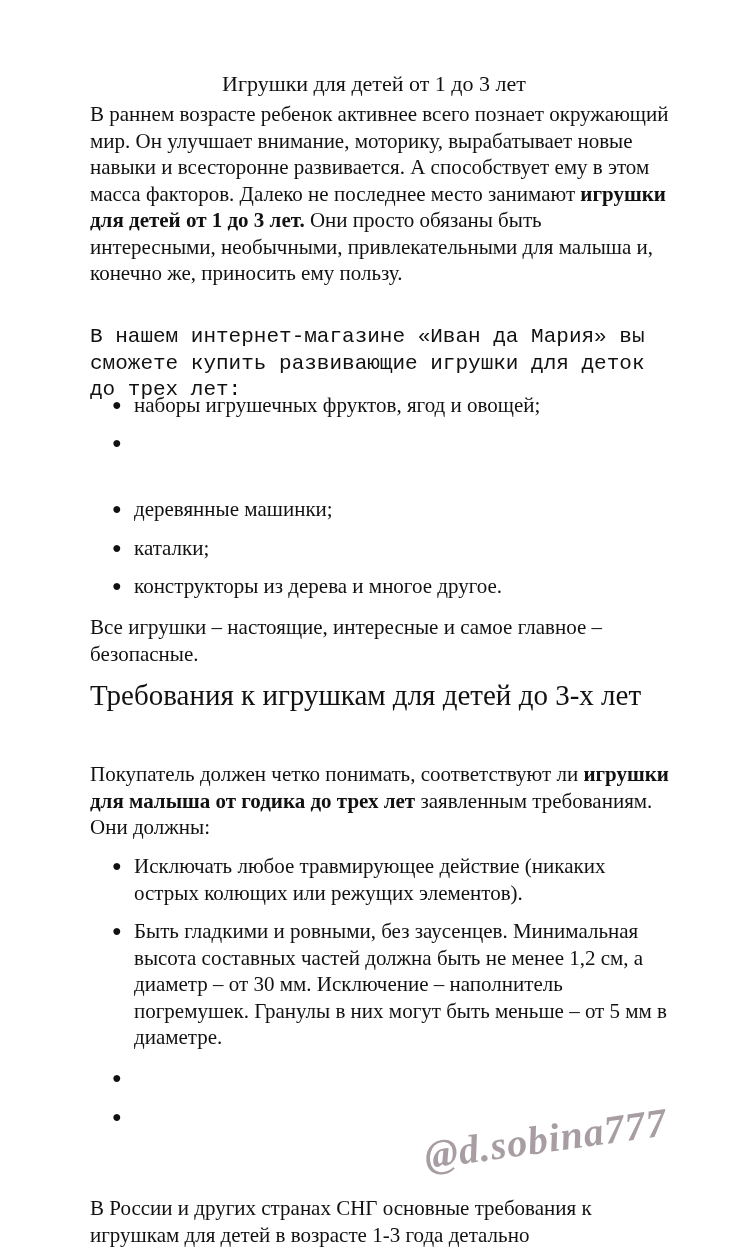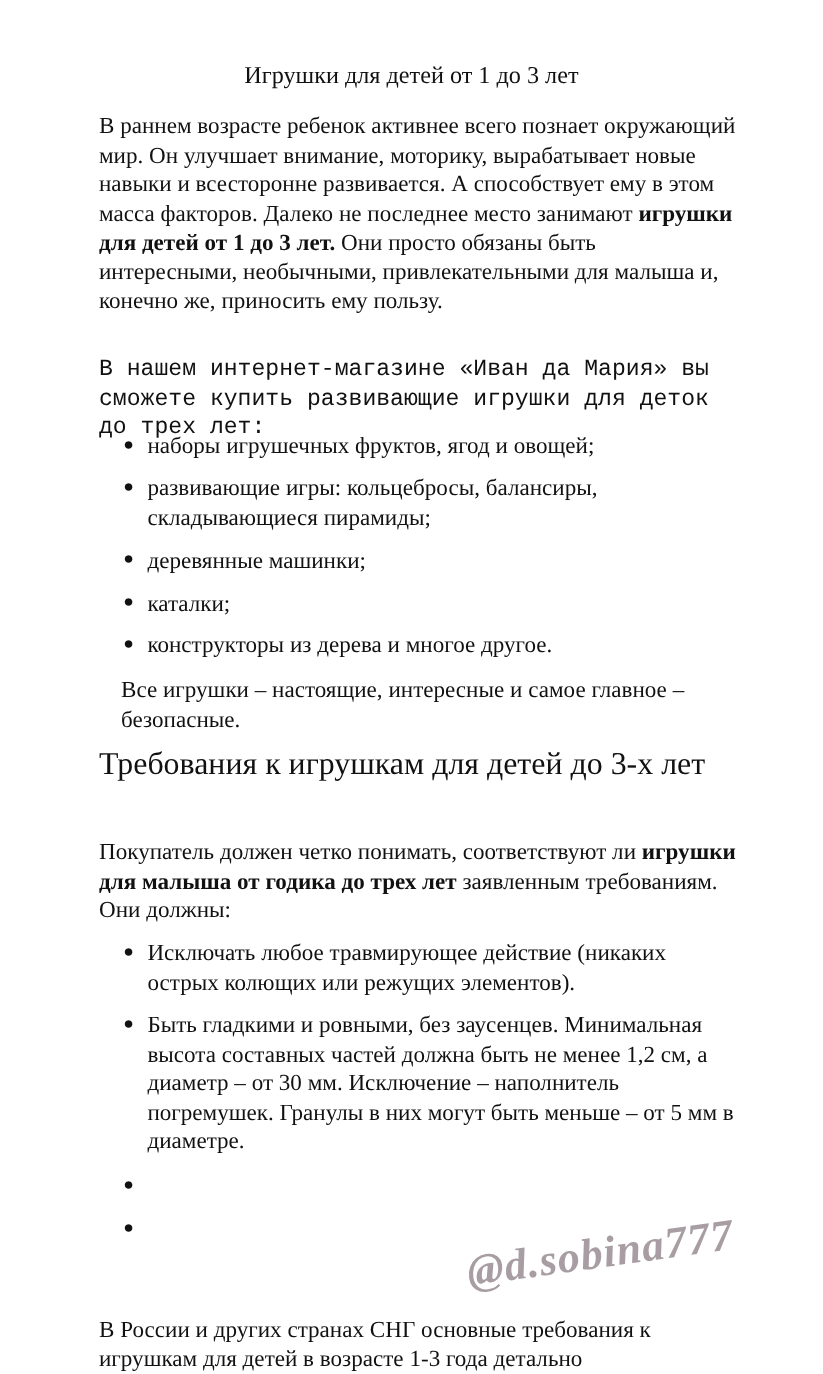--- a/index.html
+++ b/index.html
@@ -16,21 +16,21 @@
       color: #111111;
     }
     .page {
       position: absolute;
       left: 0;
       top: 0;
       width: 748px;
     }
     .doc-title {
       position: absolute;
-      top: 54px;
+      top: 70px;
       left: 0;
       width: 748px;
       text-align: center;
       font-size: 22px;
       line-height: 28px;
     }
     .block {
       position: absolute;
       left: 90px;
       width: 580px;
@@ -97,37 +97,36 @@
 
   <div class="block" style="top:324px;font-family:Liberation Mono, monospace;">В нашем интернет-магазине «Иван да Мария» вы сможете купить развивающие игрушки для деток до трех лет:</div>
 
   <ul class="list">
     <li style="position:absolute; top:392px; width:560px;">
       <span class="bullet">●</span>
       <span>наборы игрушечных фруктов, ягод и овощей;</span>
     </li>
     <li style="position:absolute; top:430px; width:500px;">
       <span class="bullet">●</span>
-      <span>развивающие игры: кольцебросы, балансиры, складывающиеся пирамиды;</span>
     </li>
     <li style="position:absolute; top:496px; width:560px;">
       <span class="bullet">●</span>
       <span>деревянные машинки;</span>
     </li>
     <li style="position:absolute; top:535px; width:560px;">
       <span class="bullet">●</span>
       <span>каталки;</span>
     </li>
     <li style="position:absolute; top:573px; width:560px;">
       <span class="bullet">●</span>
       <span>конструкторы из дерева и многое другое.</span>
     </li>
   </ul>
 
-  <div class="block" style="top:614px; width:570px;margin-left:20px;">Все игрушки – настоящие, интересные и самое главное – безопасные.</div>
+  <div class="block" style="top:614px; width:570px;">Все игрушки – настоящие, интересные и самое главное – безопасные.</div>
 
   <h2 class="heading2" style="top:676px; margin:0;">Требования к игрушкам для детей до 3-х лет</h2>
 
   <div class="block" style="top:761px;">
     <span>Покупатель должен четко понимать, соответствуют ли </span><b>игрушки для малыша от годика до трех лет</b><span> заявленным требованиям. Они должны:</span>
   </div>
 
   <ul class="list">
     <li style="position:absolute; top:853px; width:540px;">
       <span class="bullet">●</span>

